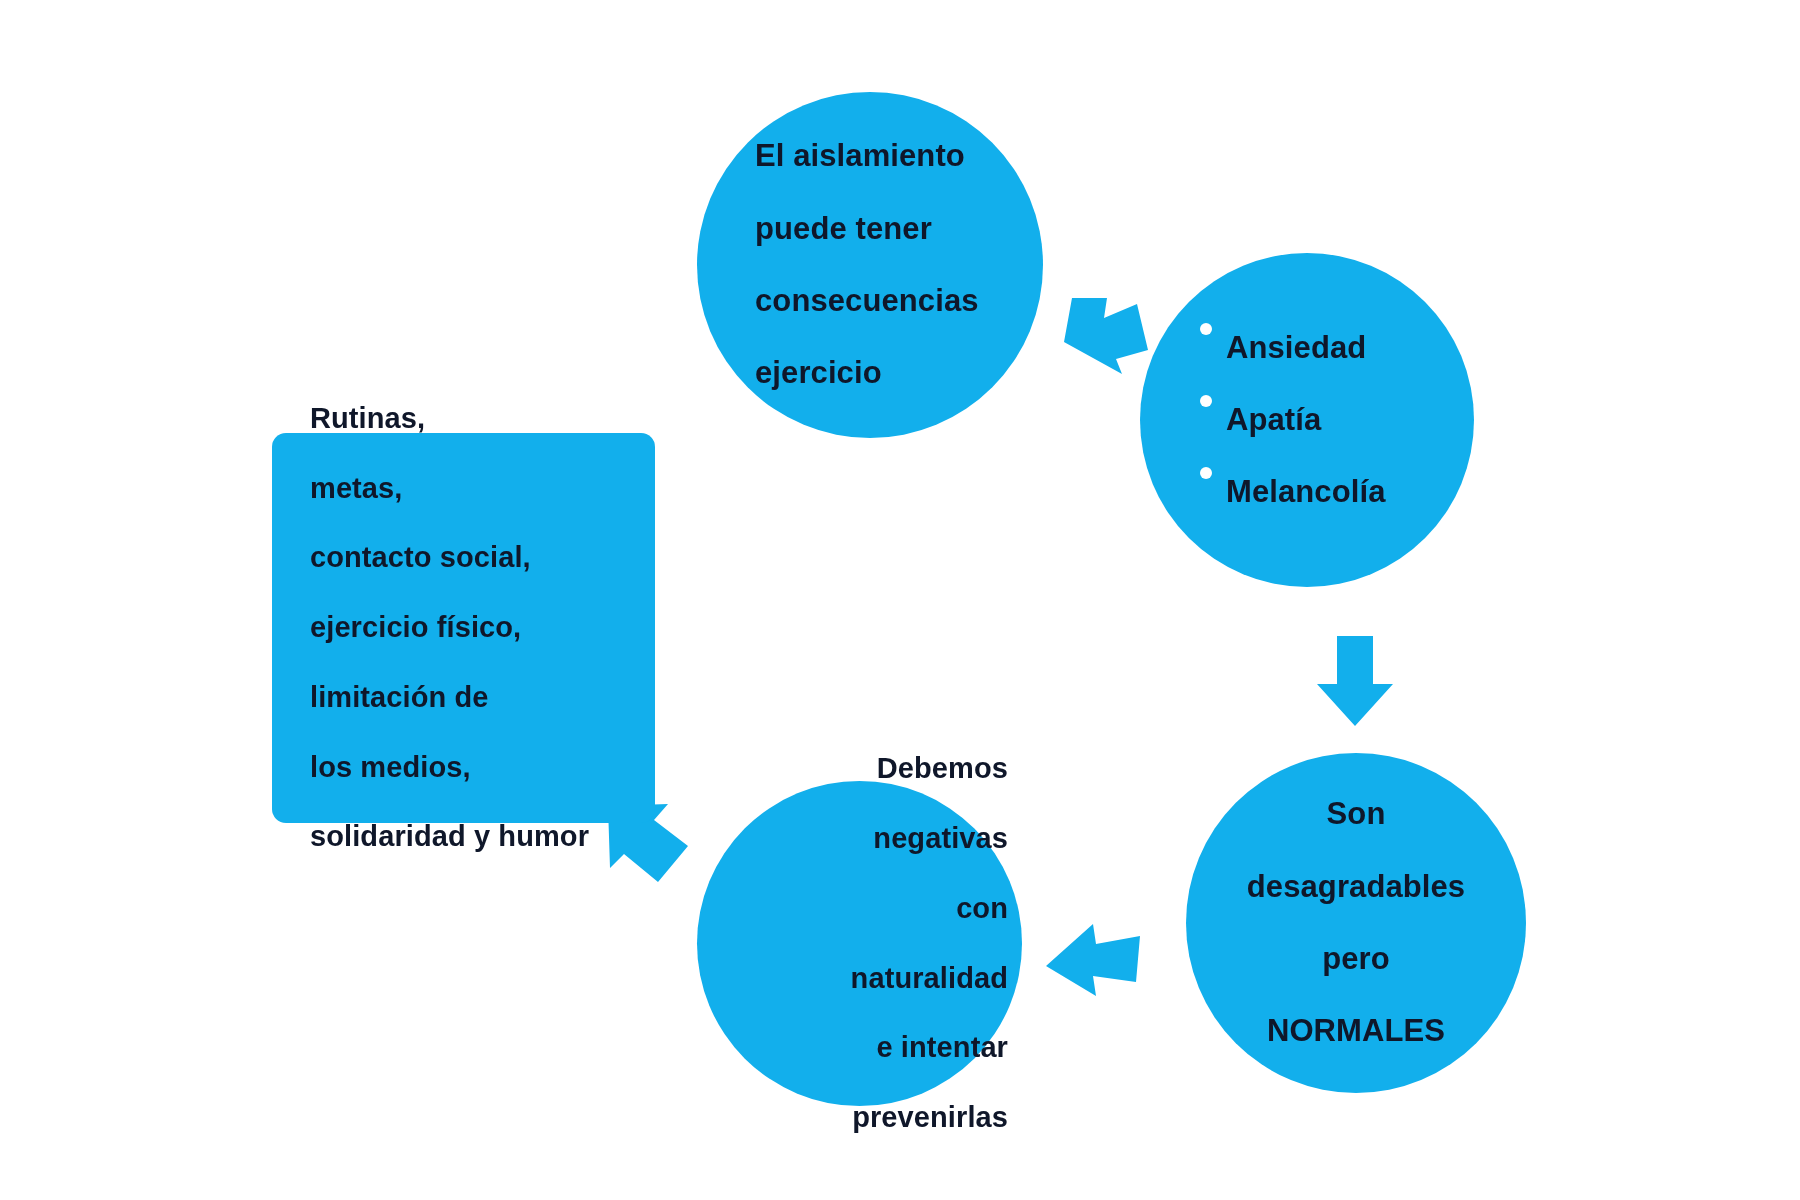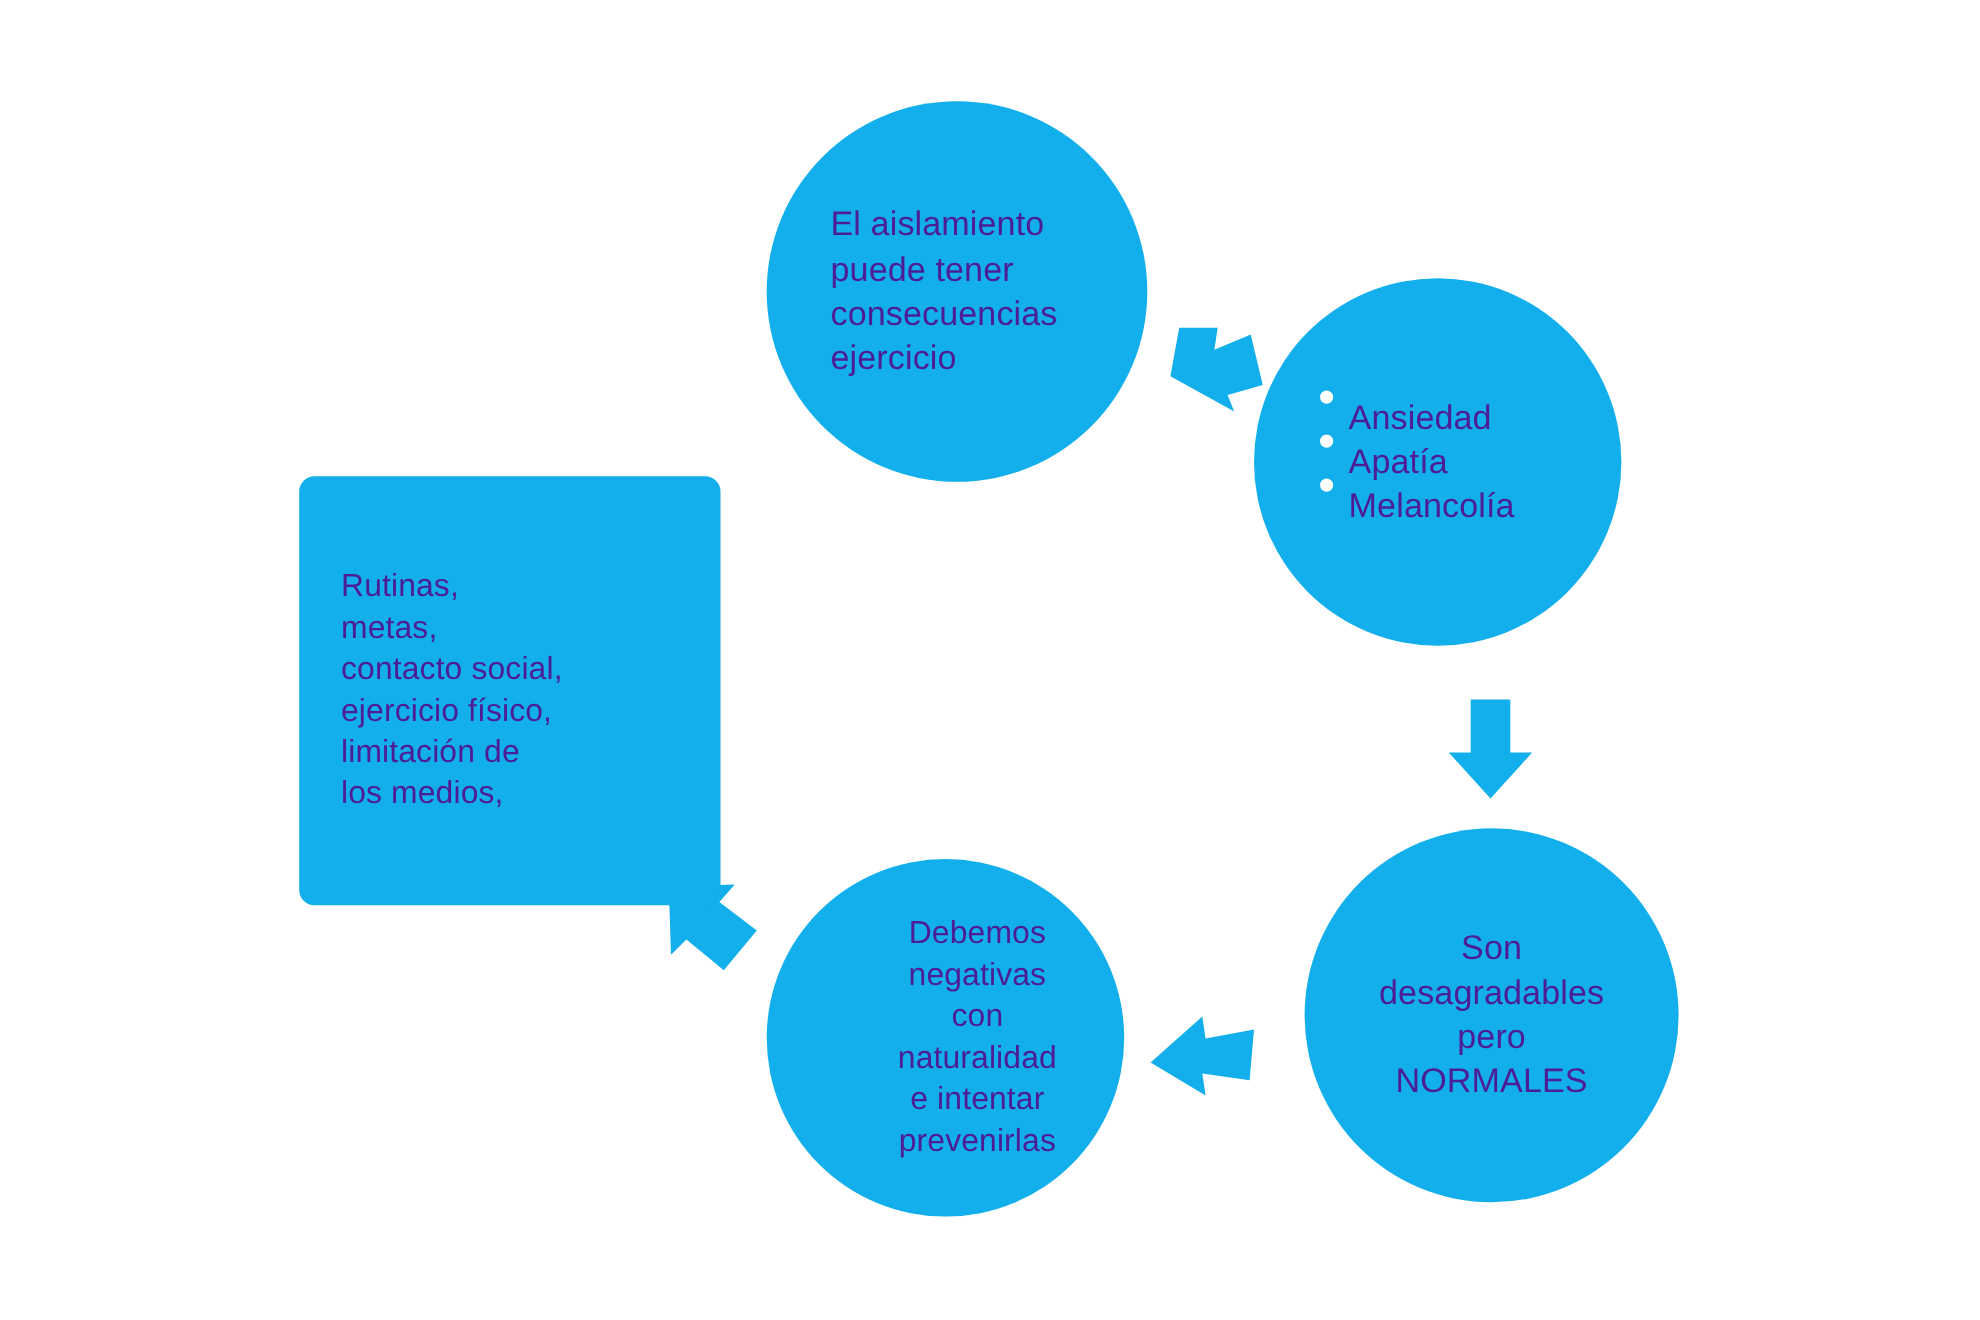--- a/index.html
+++ b/index.html
@@ -15,27 +15,28 @@
     width: 1800px;
     height: 1200px;
     background: #ffffff;
     overflow: hidden;
   }
 
   .node {
     position: absolute;
     box-sizing: border-box;
     background: #12AFEC;
-    color: #4c1d95;
+    color: #0f172a;
     display: flex;
     flex-direction: column;
     justify-content: center;
-    font-weight: normal;
+    font-weight: bold;
     line-height: 1.30;
     letter-spacing: 0.1px;
+    gap: 32px;
   }
 
   .circle { border-radius: 50%; }
 
   
   #node-isolation {
     left: 697px; top: 92px;
     width: 346px; height: 346px;
     align-items: flex-start;
     padding-left: 58px;
@@ -74,21 +75,21 @@
     width: 340px; height: 340px;
     align-items: center;
     padding: 0 30px;
     font-size: 31px;
   }
 
   
   #node-accept {
     left: 697px; top: 781px;
     width: 325px; height: 325px;
-    align-items: center;
+    align-items: flex-end;
     padding-left: 72px;
     padding-right: 14px;
     font-size: 29px;
   }
 
   
   #node-strategies {
     left: 272px; top: 433px;
     width: 383px; height: 390px;
     border-radius: 14px;
@@ -169,15 +170,16 @@
     <polygon points="2,4 62,2 48,18 82,44 52,80 18,52 4,66" fill="#12AFEC"></polygon>
   </svg>
 
   <div class="node" id="node-strategies">
     <span class="line">Rutinas,</span>
     <span class="line">metas,</span>
     <span class="line">contacto social,</span>
     <span class="line">ejercicio físico,</span>
     <span class="line">limitación de</span>
     <span class="line">los medios,</span>
+    <span class="line">solidaridad y humor</span>
   </div>
 
 </div>
 
 </body></html>

